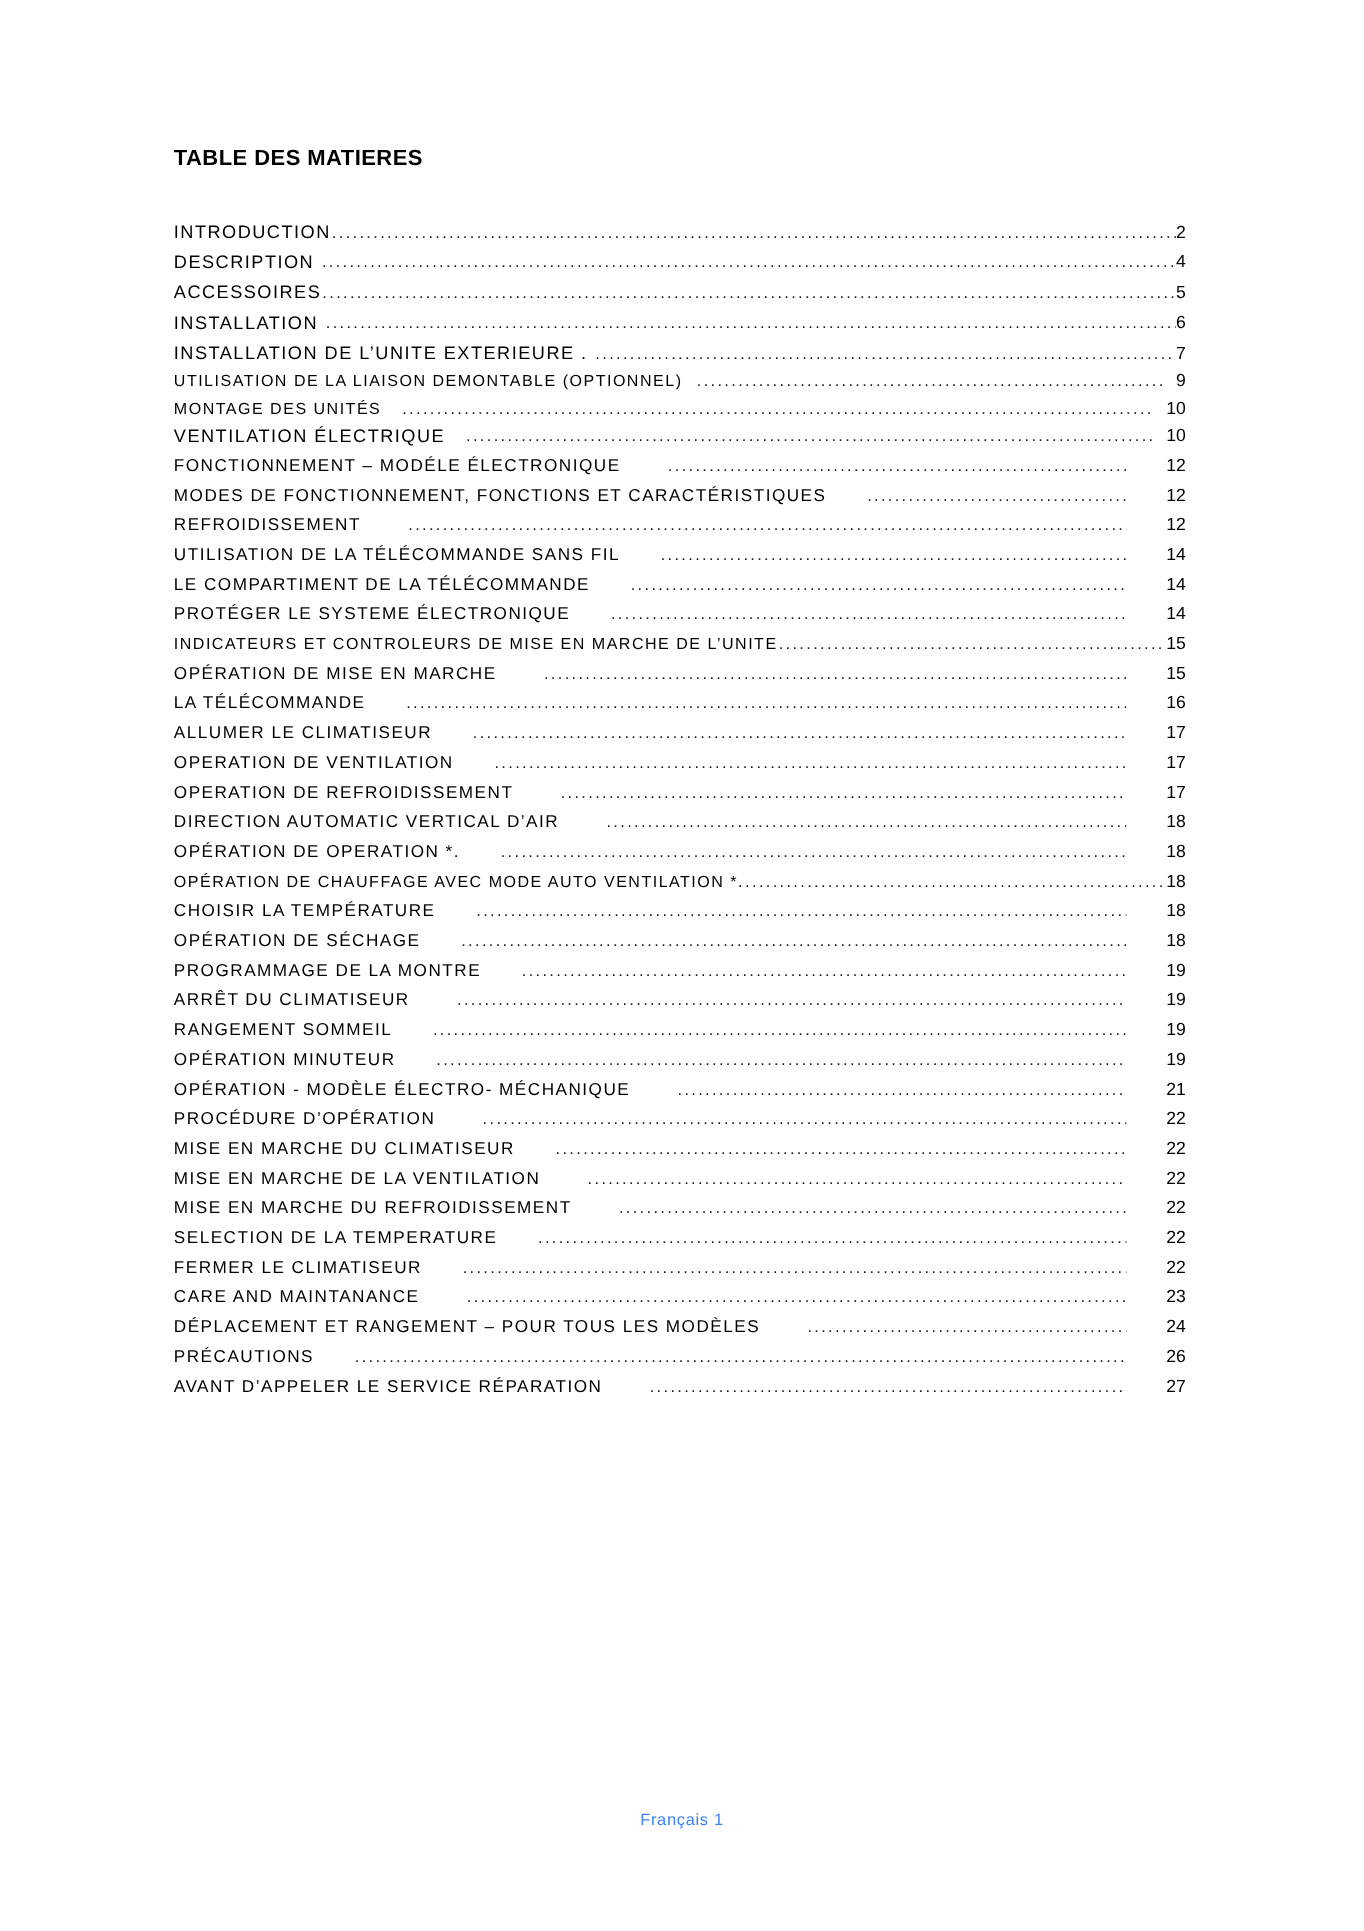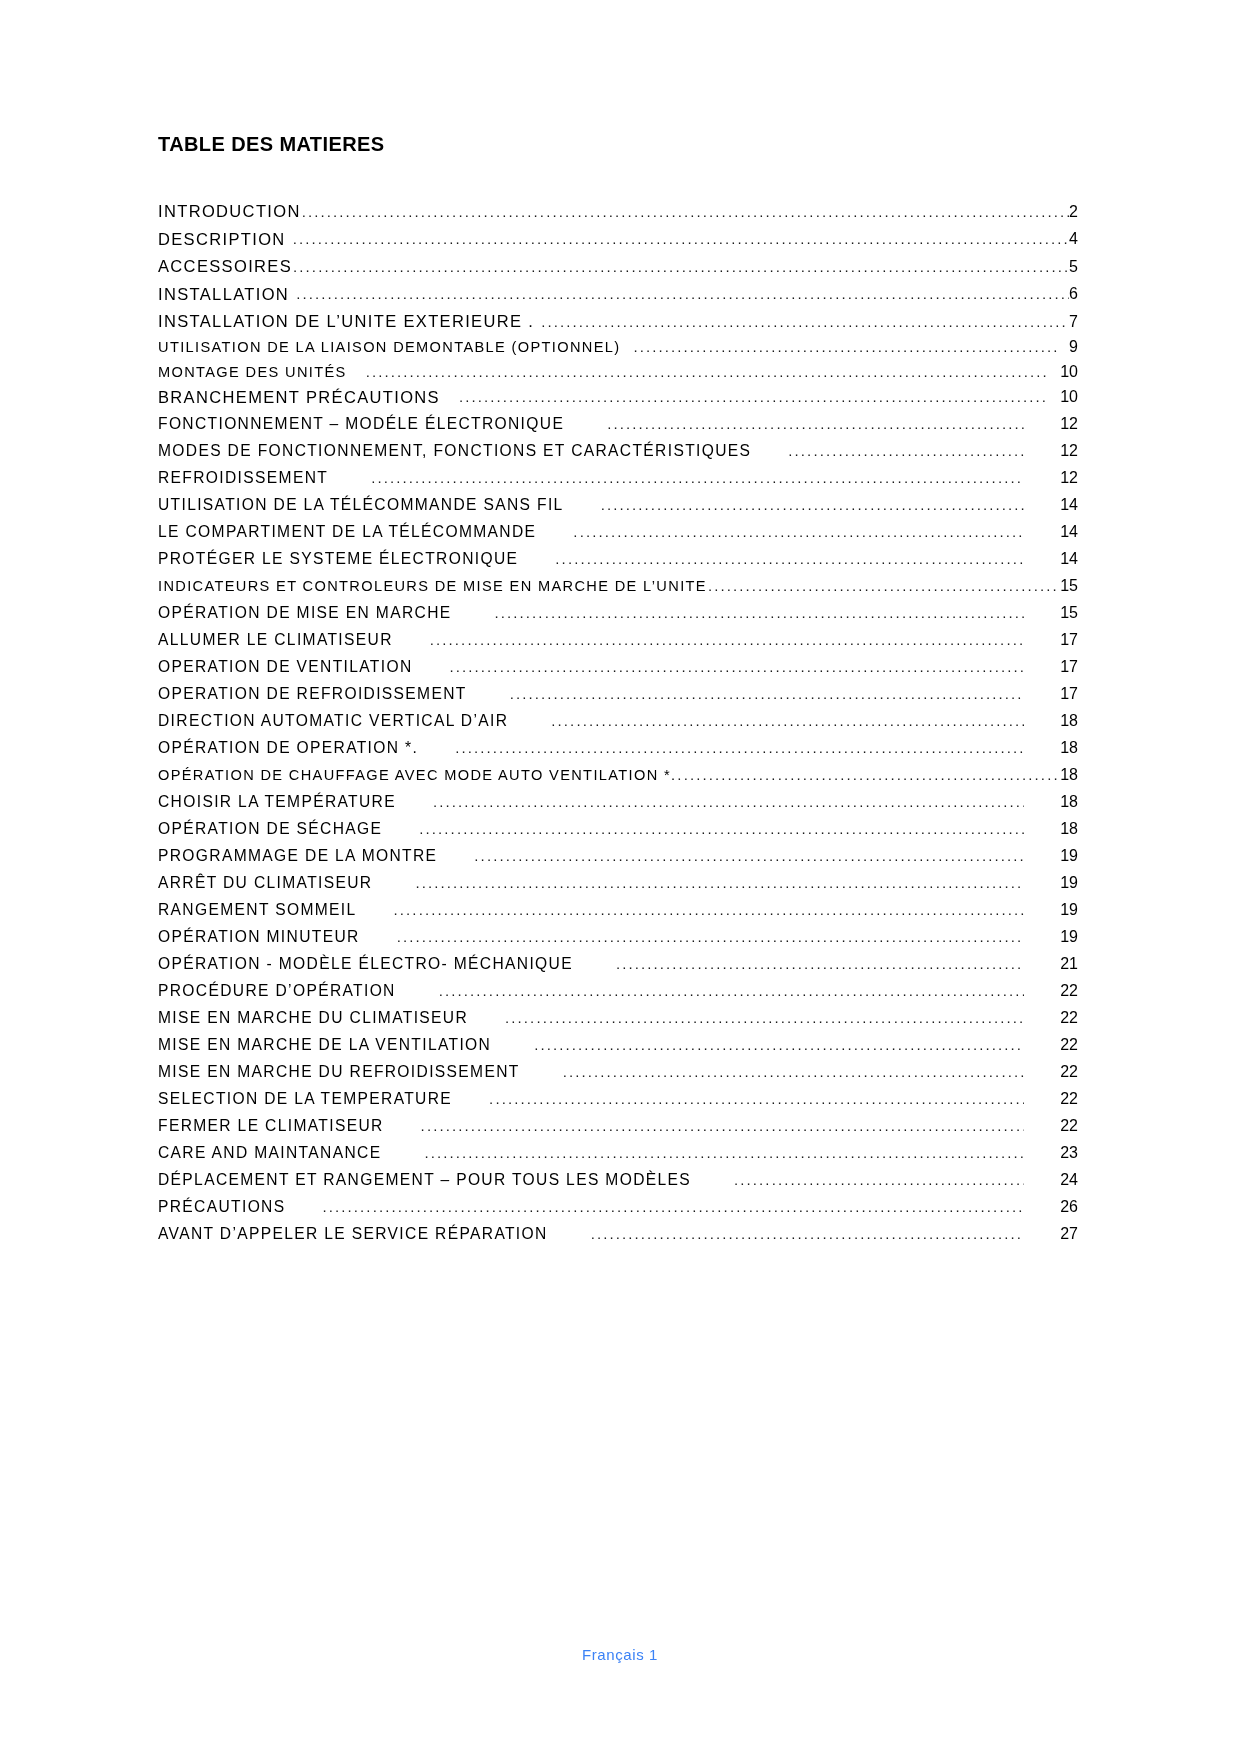--- a/index.html
+++ b/index.html
@@ -135,21 +135,21 @@
           <span class="toc-label">UTILISATION DE LA LIAISON DEMONTABLE  (OPTIONNEL)</span>
           <span class="toc-leader"></span>
           <span class="toc-page">9</span>
         </li>
         <li class="toc-entry sz-sm gap-sm">
           <span class="toc-label pre-space">MONTAGE DES UNITÉS</span>
           <span class="toc-leader"></span>
           <span class="toc-page">10</span>
         </li>
         <li class="toc-entry sz-lg gap-sm">
-          <span class="toc-label pre-space">BRANCHEMENT PRÉCAUTIONS</span>
+          <span class="toc-label pre-space">VENTILATION ÉLECTRIQUE</span>
           <span class="toc-leader"></span>
           <span class="toc-page">10</span>
         </li>
         <li class="toc-entry sz-md gap-md">
           <span class="toc-label pre-space">FONCTIONNEMENT – MODÉLE ÉLECTRONIQUE</span>
           <span class="toc-leader"></span>
           <span class="toc-page">12</span>
         </li>
         <li class="toc-entry sz-md gap-md">
           <span class="toc-label">MODES DE FONCTIONNEMENT, FONCTIONS ET CARACTÉRISTIQUES</span>
@@ -180,20 +180,25 @@
           <span class="toc-label">INDICATEURS ET CONTROLEURS DE MISE EN MARCHE DE L’UNITE</span>
           <span class="toc-leader"></span>
           <span class="toc-page">15</span>
         </li>
         <li class="toc-entry sz-md gap-md">
           <span class="toc-label pre-space">OPÉRATION DE MISE EN MARCHE</span>
           <span class="toc-leader"></span>
           <span class="toc-page">15</span>
         </li>
         <li class="toc-entry sz-md gap-md">
+          <span class="toc-label">LA TÉLÉCOMMANDE</span>
+          <span class="toc-leader"></span>
+          <span class="toc-page">16</span>
+        </li>
+        <li class="toc-entry sz-md gap-md">
           <span class="toc-label">ALLUMER LE CLIMATISEUR</span>
           <span class="toc-leader"></span>
           <span class="toc-page">17</span>
         </li>
         <li class="toc-entry sz-md gap-md">
           <span class="toc-label">OPERATION DE VENTILATION</span>
           <span class="toc-leader"></span>
           <span class="toc-page">17</span>
         </li>
         <li class="toc-entry sz-md gap-md">

